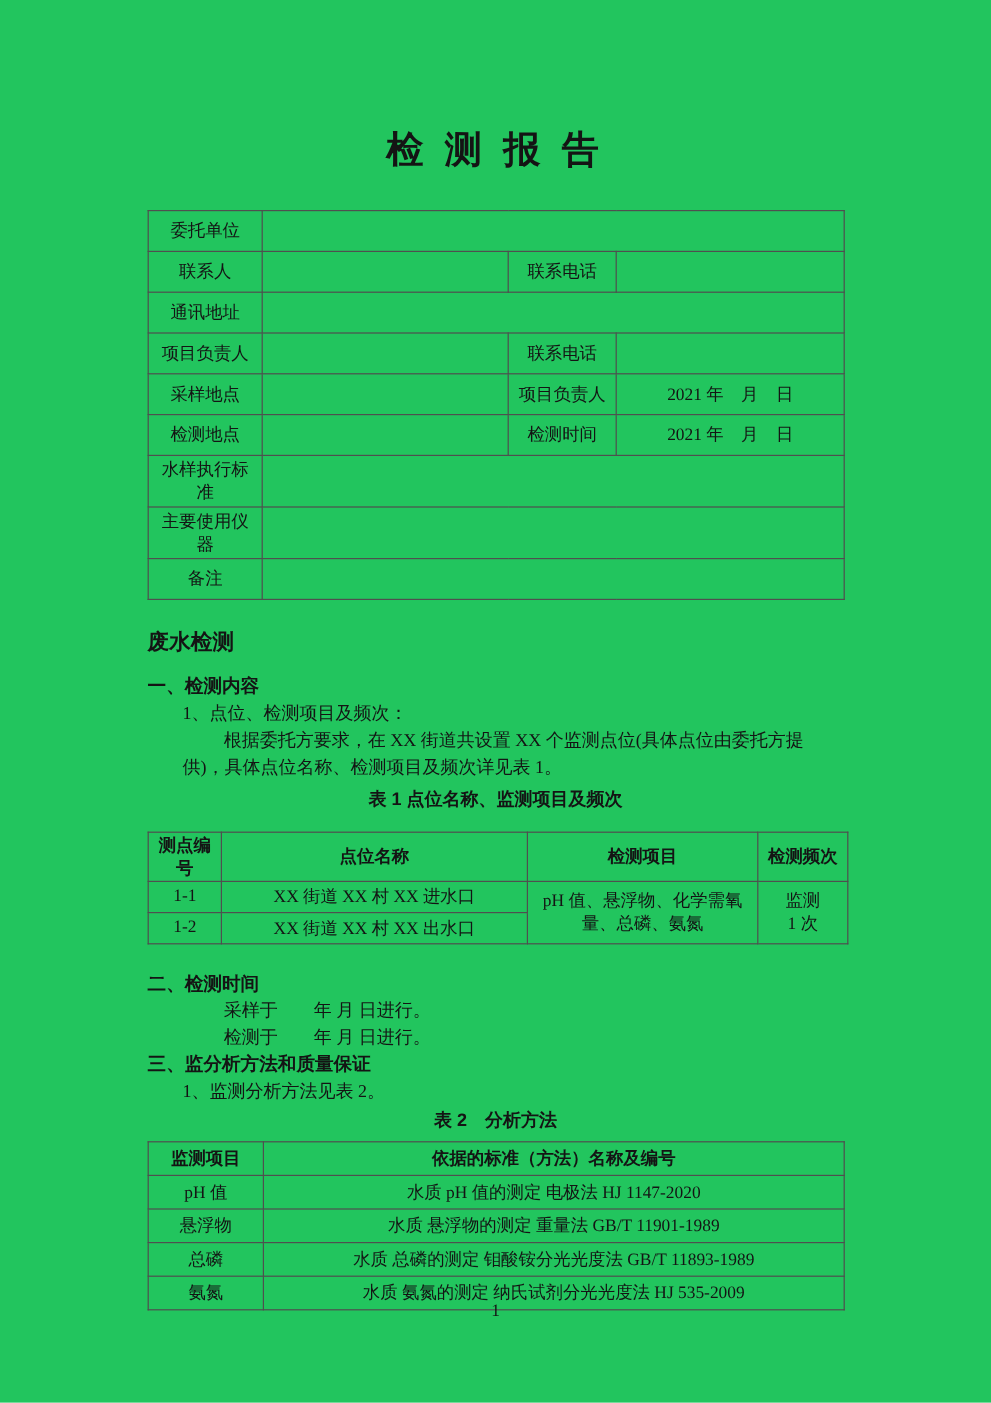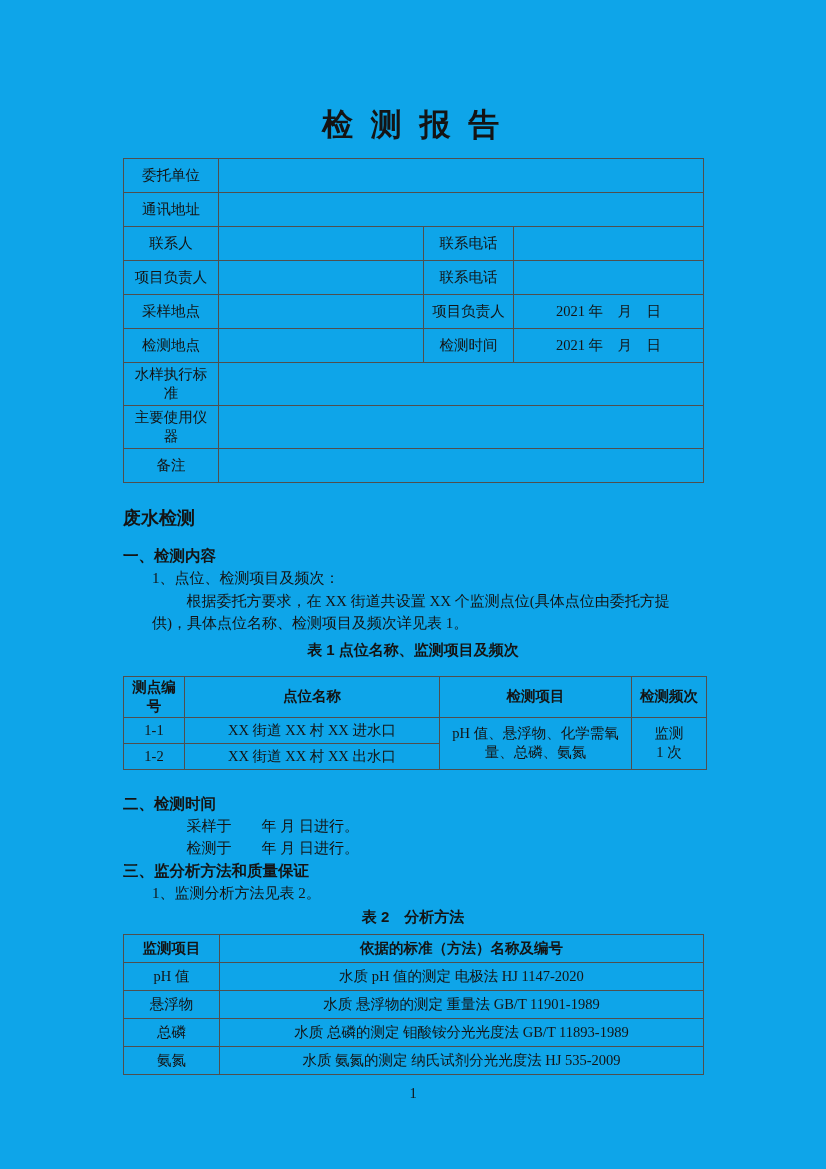--- a/index.html
+++ b/index.html
@@ -1,20 +1,20 @@
 <!DOCTYPE html>
 <html><head>
 <meta charset="utf-8">
 <style>
   * { margin:0; padding:0; box-sizing:border-box; }
   html,body { background:#ffffff; }
   .page {
     position:relative;
     width:826px; height:1169px;
-    background:#0ea5e9;
+    background:#22c55e;
     color:#141414;
     font-family:"Liberation Serif","DejaVu Serif",serif;
     overflow:hidden;
   }
   .content { width:580px; margin:0 auto; }
 
   .report-title {
     padding-top:101px;
     text-align:center;
     font-family:"Liberation Serif","DejaVu Serif",serif;
@@ -22,21 +22,21 @@
     font-size:31px;
     letter-spacing:5px;
     line-height:48px;
     white-space:pre;
   }
 
   table { border-collapse:collapse; table-layout:fixed; width:580px; }
   td, th { border:1px solid #4f4f4f; vertical-align:middle; }
 
   
-  .info-table { margin-top:9px; }
+  .info-table { margin-top:26px; }
   .info-table td {
     height:34px;
     font-size:14.5px;
     text-align:center;
     padding:2px 4px;
   }
 
   
   .doc-heading {
     margin-top:23px;
@@ -120,28 +120,28 @@
           <col style="width:205px">
           <col style="width:90px">
           <col style="width:190px">
       </colgroup>
       <tbody>
         <tr>
           <td>委托单位</td>
           <td colspan="3"></td>
         </tr>
         <tr>
+          <td>联系人</td>
+          <td></td>
+          <td>联系电话</td>
+          <td></td>
+        </tr>
+        <tr>
           <td>通讯地址</td>
           <td colspan="3"></td>
-        </tr>
-        <tr>
-          <td>联系人</td>
-          <td></td>
-          <td>联系电话</td>
-          <td></td>
         </tr>
         <tr>
           <td>项目负责人</td>
           <td></td>
           <td>联系电话</td>
           <td></td>
         </tr>
         <tr>
           <td>采样地点</td>
           <td></td>

